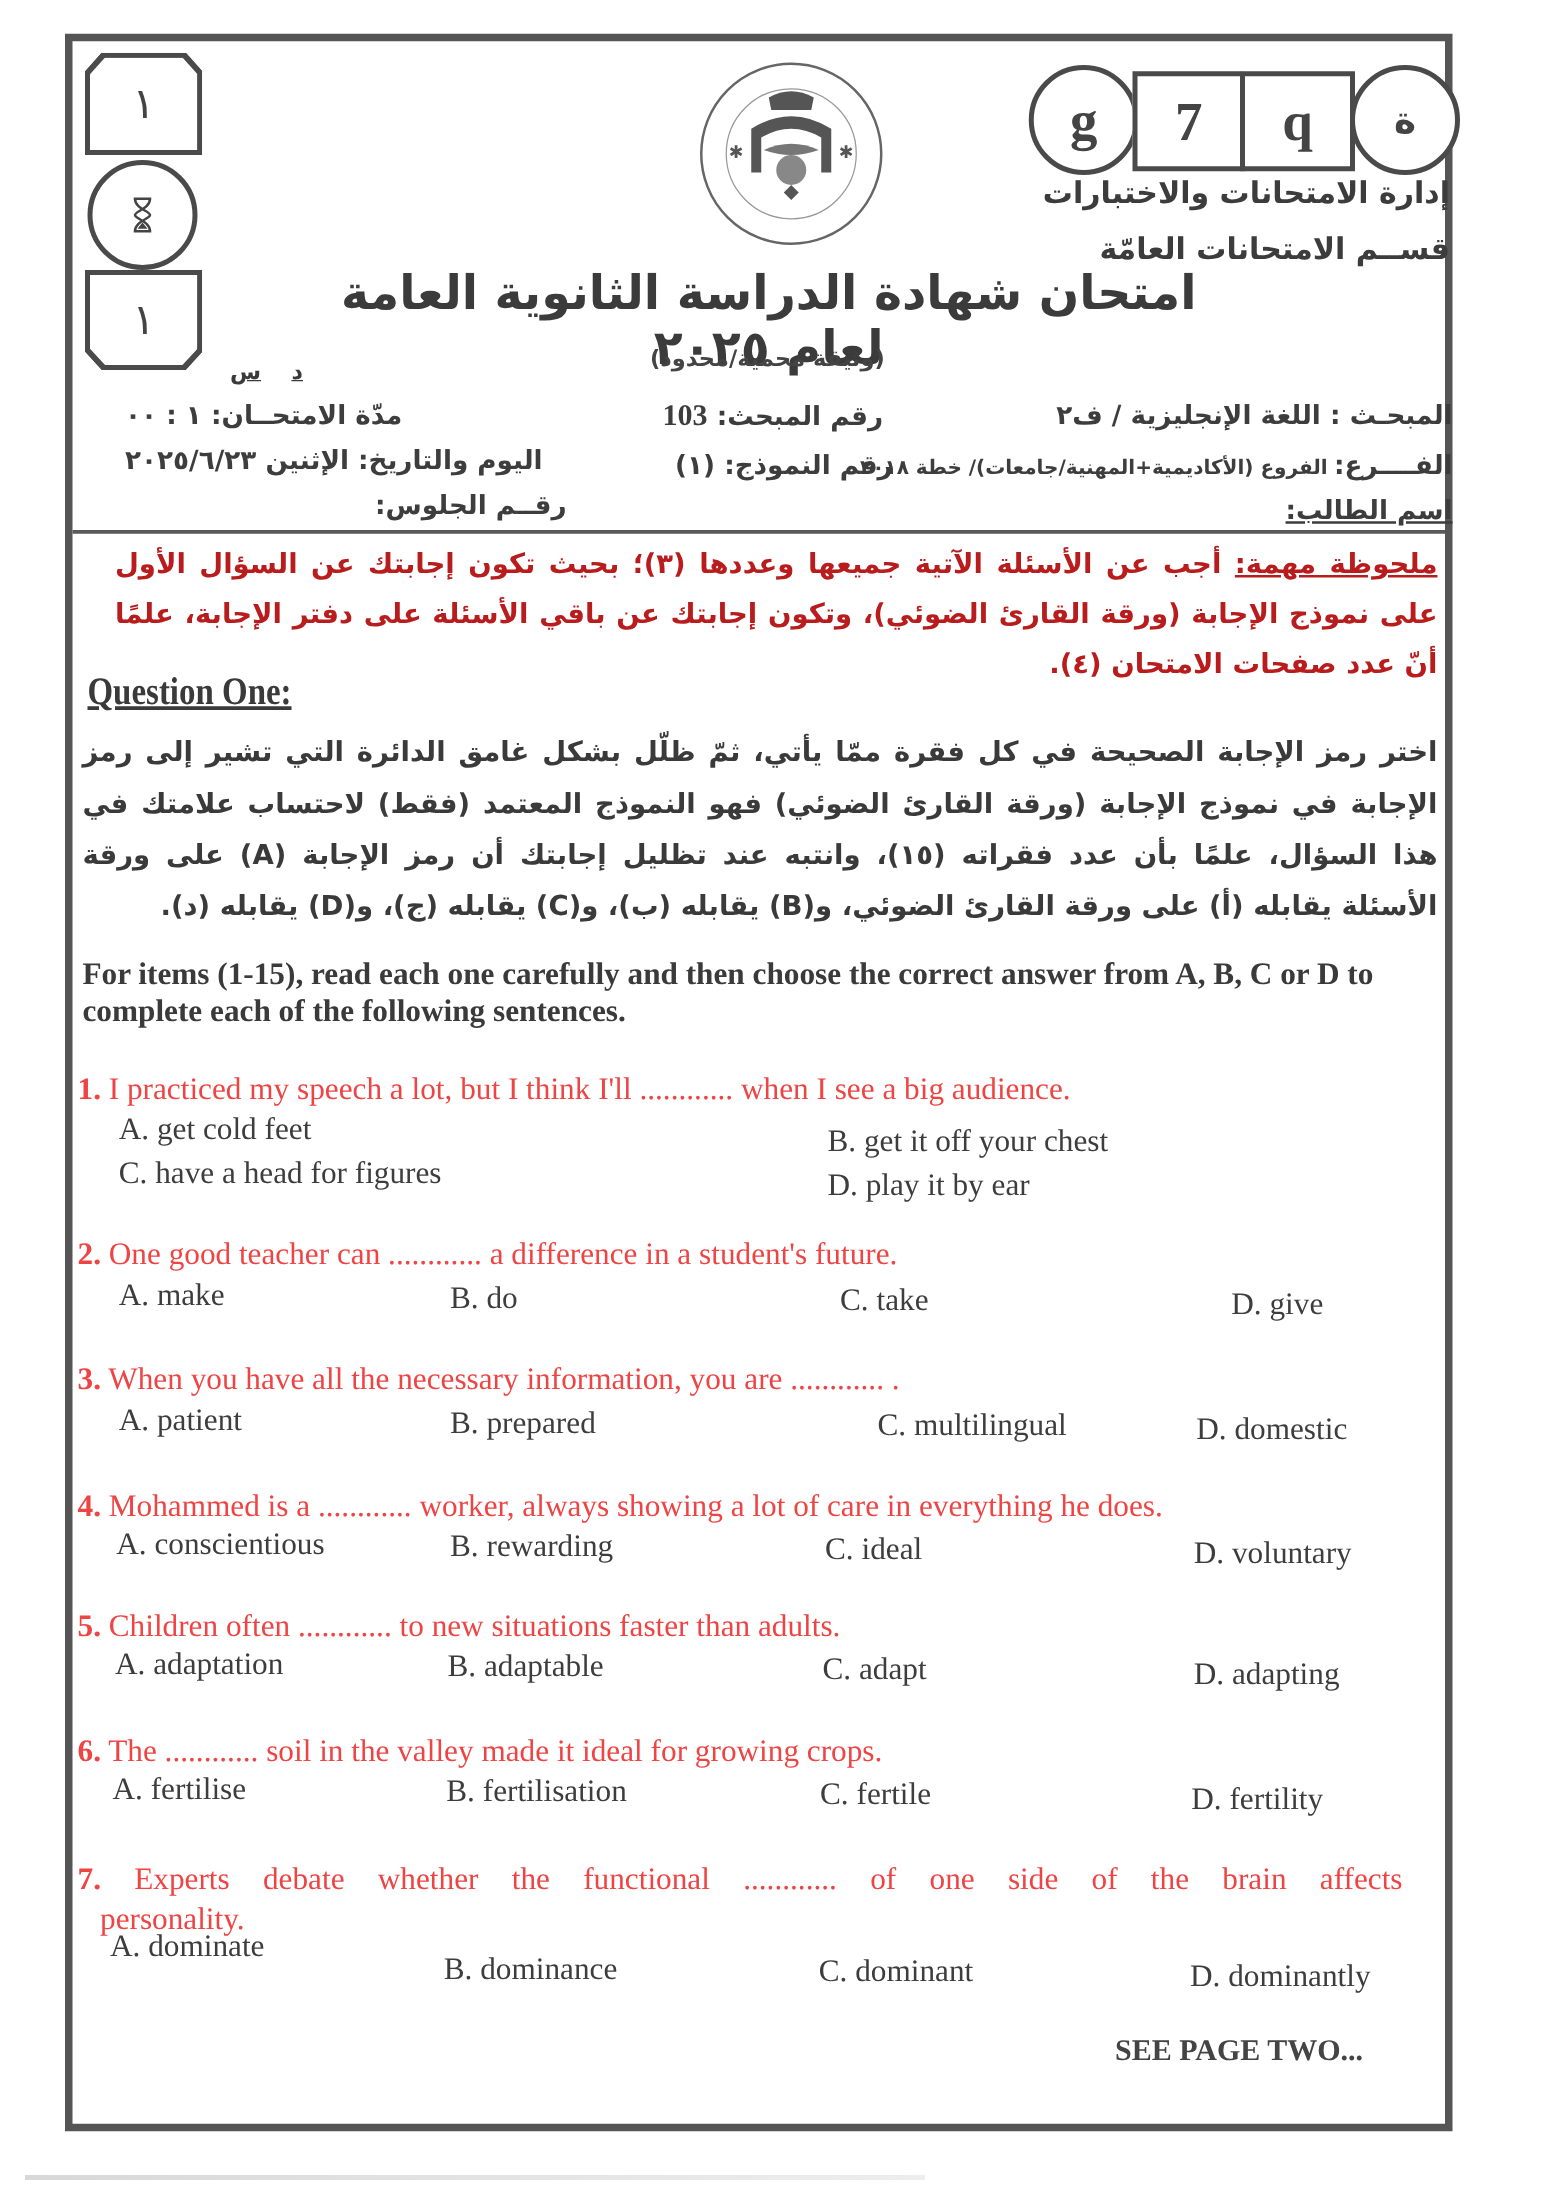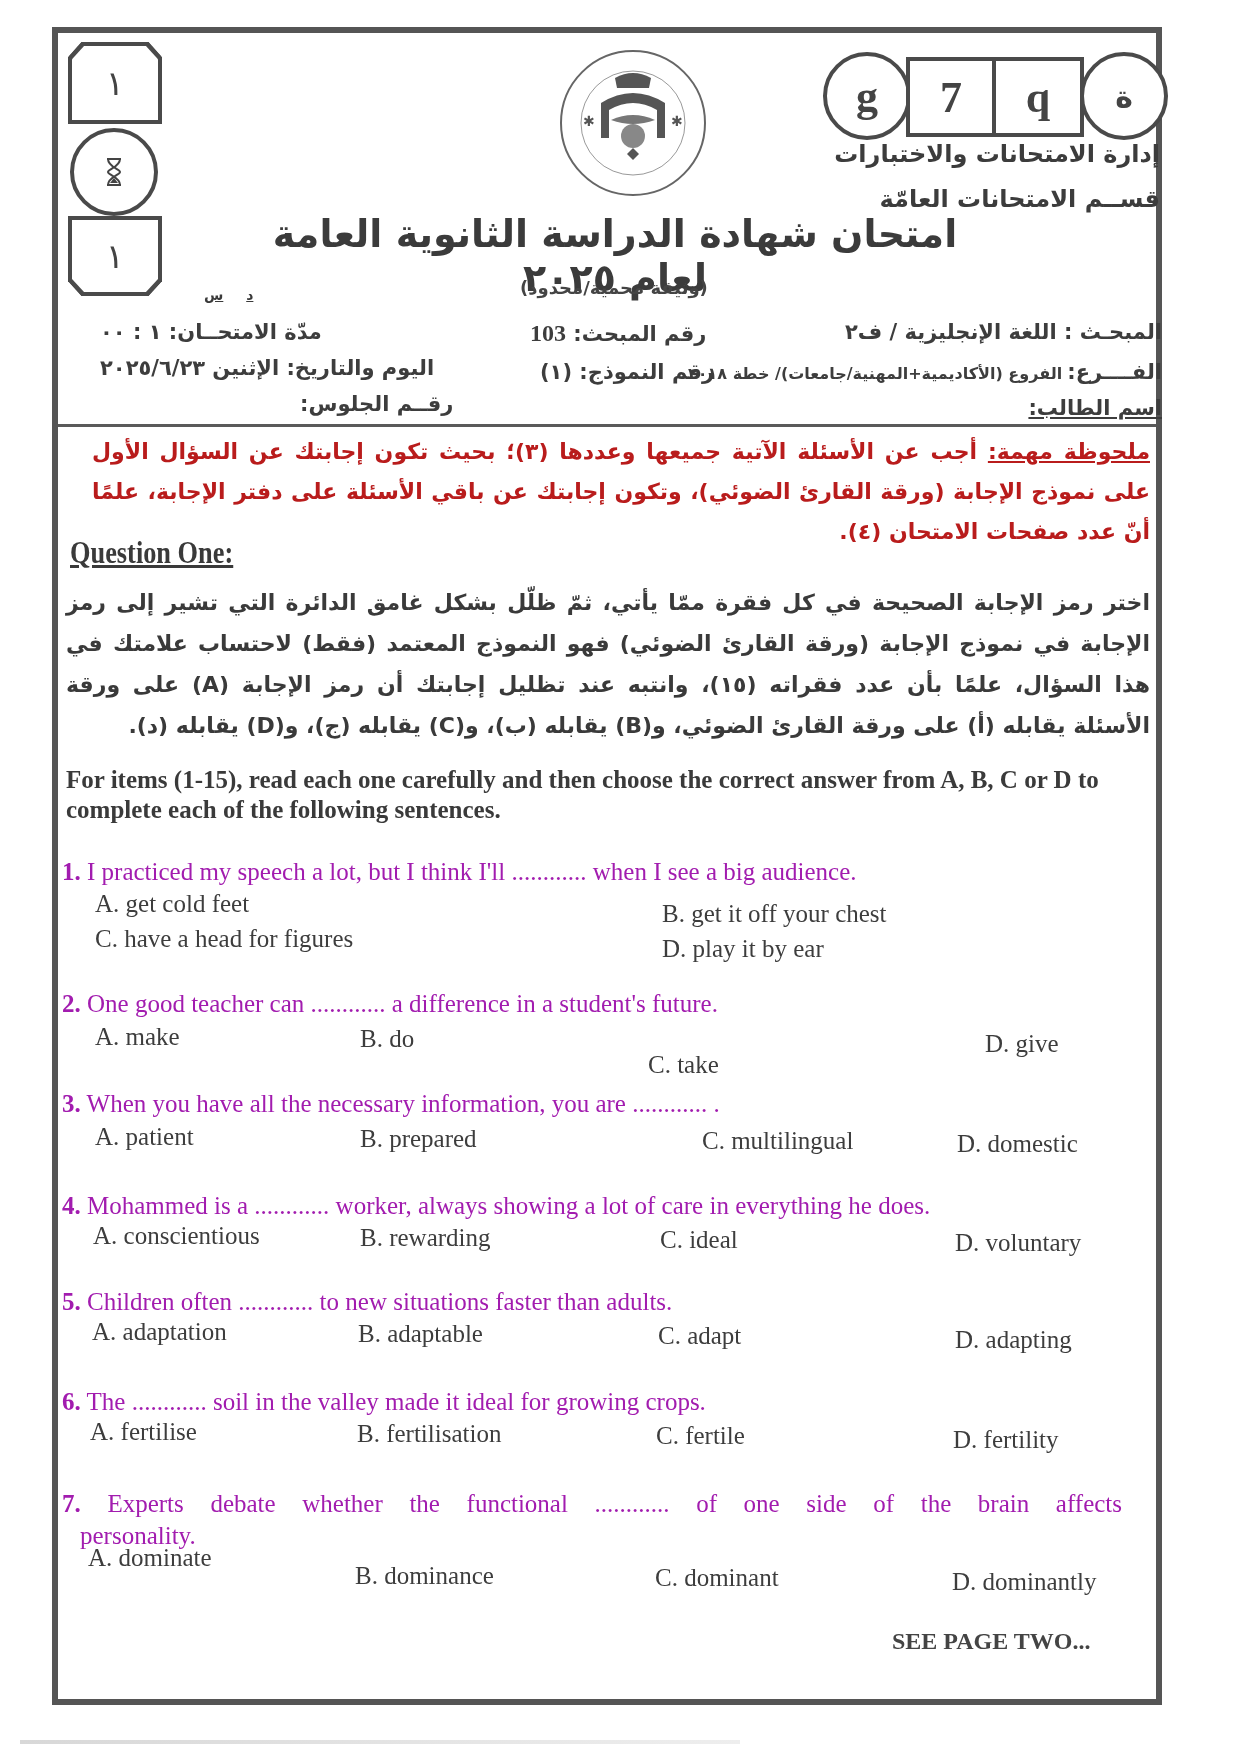--- a/index.html
+++ b/index.html
@@ -35,21 +35,21 @@
   .meta-small { font-size: 16px; font-weight: bold; color: #3d3d3d; }
   .hr { position: absolute; left: 58px; width: 1098px; height: 3px; background: #5a5a5a; }
 
   .note { font-size: 22px; font-weight: bold; line-height: 40px; color: #b91c1c; text-align: justify; }
   .note u { text-decoration: underline; }
 
   .q-heading { font-family: "Liberation Serif", serif; font-weight: bold; font-size: 31px; text-decoration: underline; color: #3a3a3a; transform: scaleX(0.85); transform-origin: left; }
   .instr-ar { font-size: 22px; font-weight: bold; line-height: 41px; color: #3a3a3a; text-align: justify; }
   .instr-en { font-family: "Liberation Serif", serif; font-weight: bold; font-size: 25px; line-height: 30px; color: #3a3a3a; }
 
-  .item { position: absolute; left: 62px; width: 1080px; font-family: "Liberation Serif", serif; font-size: 25px; color: #a21caf; }
+  .item { position: absolute; left: 62px; width: 1080px; font-family: "Liberation Serif", serif; font-size: 25px; color: #ef4444; }
   .item .stem { white-space: nowrap; }
   .item .num { font-weight: bold; }
   .opt { position: absolute; font-family: "Liberation Serif", serif; font-size: 25px; color: #3d3d3d; white-space: nowrap; }
 
   .footer { font-family: "Liberation Serif", serif; font-weight: bold; font-size: 24px; color: #444; }
   .shadow-line { position: absolute; left: 20px; top: 1740px; width: 720px; height: 4px; background: linear-gradient(to right, #d8d8d8, #eeeeee); }
 </style>
 </head>
 <body>
 
@@ -96,21 +96,21 @@
     <circle cx="80" cy="88" r="12" fill="#888"></circle>
     <path d="M74 106 L80 100 L86 106 L80 112 Z" fill="#555"></path>
     <text x="30" y="78" font-size="14" fill="#555">✱</text>
     <text x="118" y="78" font-size="14" fill="#555">✱</text>
   </svg>
 </div>
 
 <div class="abs ar title" style="left:230px; top:212px; width:770px; text-align:center;">امتحان شهادة الدراسة الثانوية العامة لعام ٢٠٢٥</div>
 <div class="abs ar" style="left:520px; top:277px; font-size:18px; font-weight:bold; color:#444;">(وثيقة محمية/محدود)</div>
 
-<div class="abs ar" style="left:204px; top:287px; font-size:14px; font-weight:bold;">
+<div class="abs ar" style="left:184px; top:287px; font-size:18px; font-weight:bold;">
   <span style="text-decoration:underline; margin-left:18px;">د</span>
   <span style="text-decoration:underline;">س</span>
 </div>
 
 <div class="abs ar meta" style="right:78px; top:320px;">
   <span>المبحـث :</span>
   <span>اللغة الإنجليزية / ف٢</span>
 </div>
 <div class="abs ar meta" style="left:530px; top:320px;">
   <span>رقم المبحث:</span>
@@ -159,21 +159,21 @@
 <div class="opt" style="left:95px; top:890px;">A. get cold feet</div>
 <div class="opt" style="left:662px; top:900px;">B. get it off your chest</div>
 <div class="opt" style="left:95px; top:925px;">C. have a head for figures</div>
 <div class="opt" style="left:662px; top:935px;">D. play it by ear</div>
 
 <div class="item" style="top:990px;">
   <span class="stem"><span class="num">2.</span> <span>One good teacher can ............ a difference in a student's future.</span></span>
 </div>
 <div class="opt" style="left:95px; top:1023px;">A. make</div>
 <div class="opt" style="left:360px; top:1025px;">B. do</div>
-<div class="opt" style="left:648px; top:1027px;margin-top:24px;">C. take</div>
+<div class="opt" style="left:672px; top:1027px;">C. take</div>
 <div class="opt" style="left:957px; top:1030px;margin-left:28px;">D. give</div>
 
 <div class="item" style="top:1090px;">
   <span class="stem"><span class="num">3.</span> <span>When you have all the necessary information, you are ............ .</span></span>
 </div>
 <div class="opt" style="left:95px; top:1123px;">A. patient</div>
 <div class="opt" style="left:360px; top:1125px;">B. prepared</div>
 <div class="opt" style="left:660px; top:1127px;margin-left:42px;">C. multilingual</div>
 <div class="opt" style="left:957px; top:1130px;">D. domestic</div>
 

